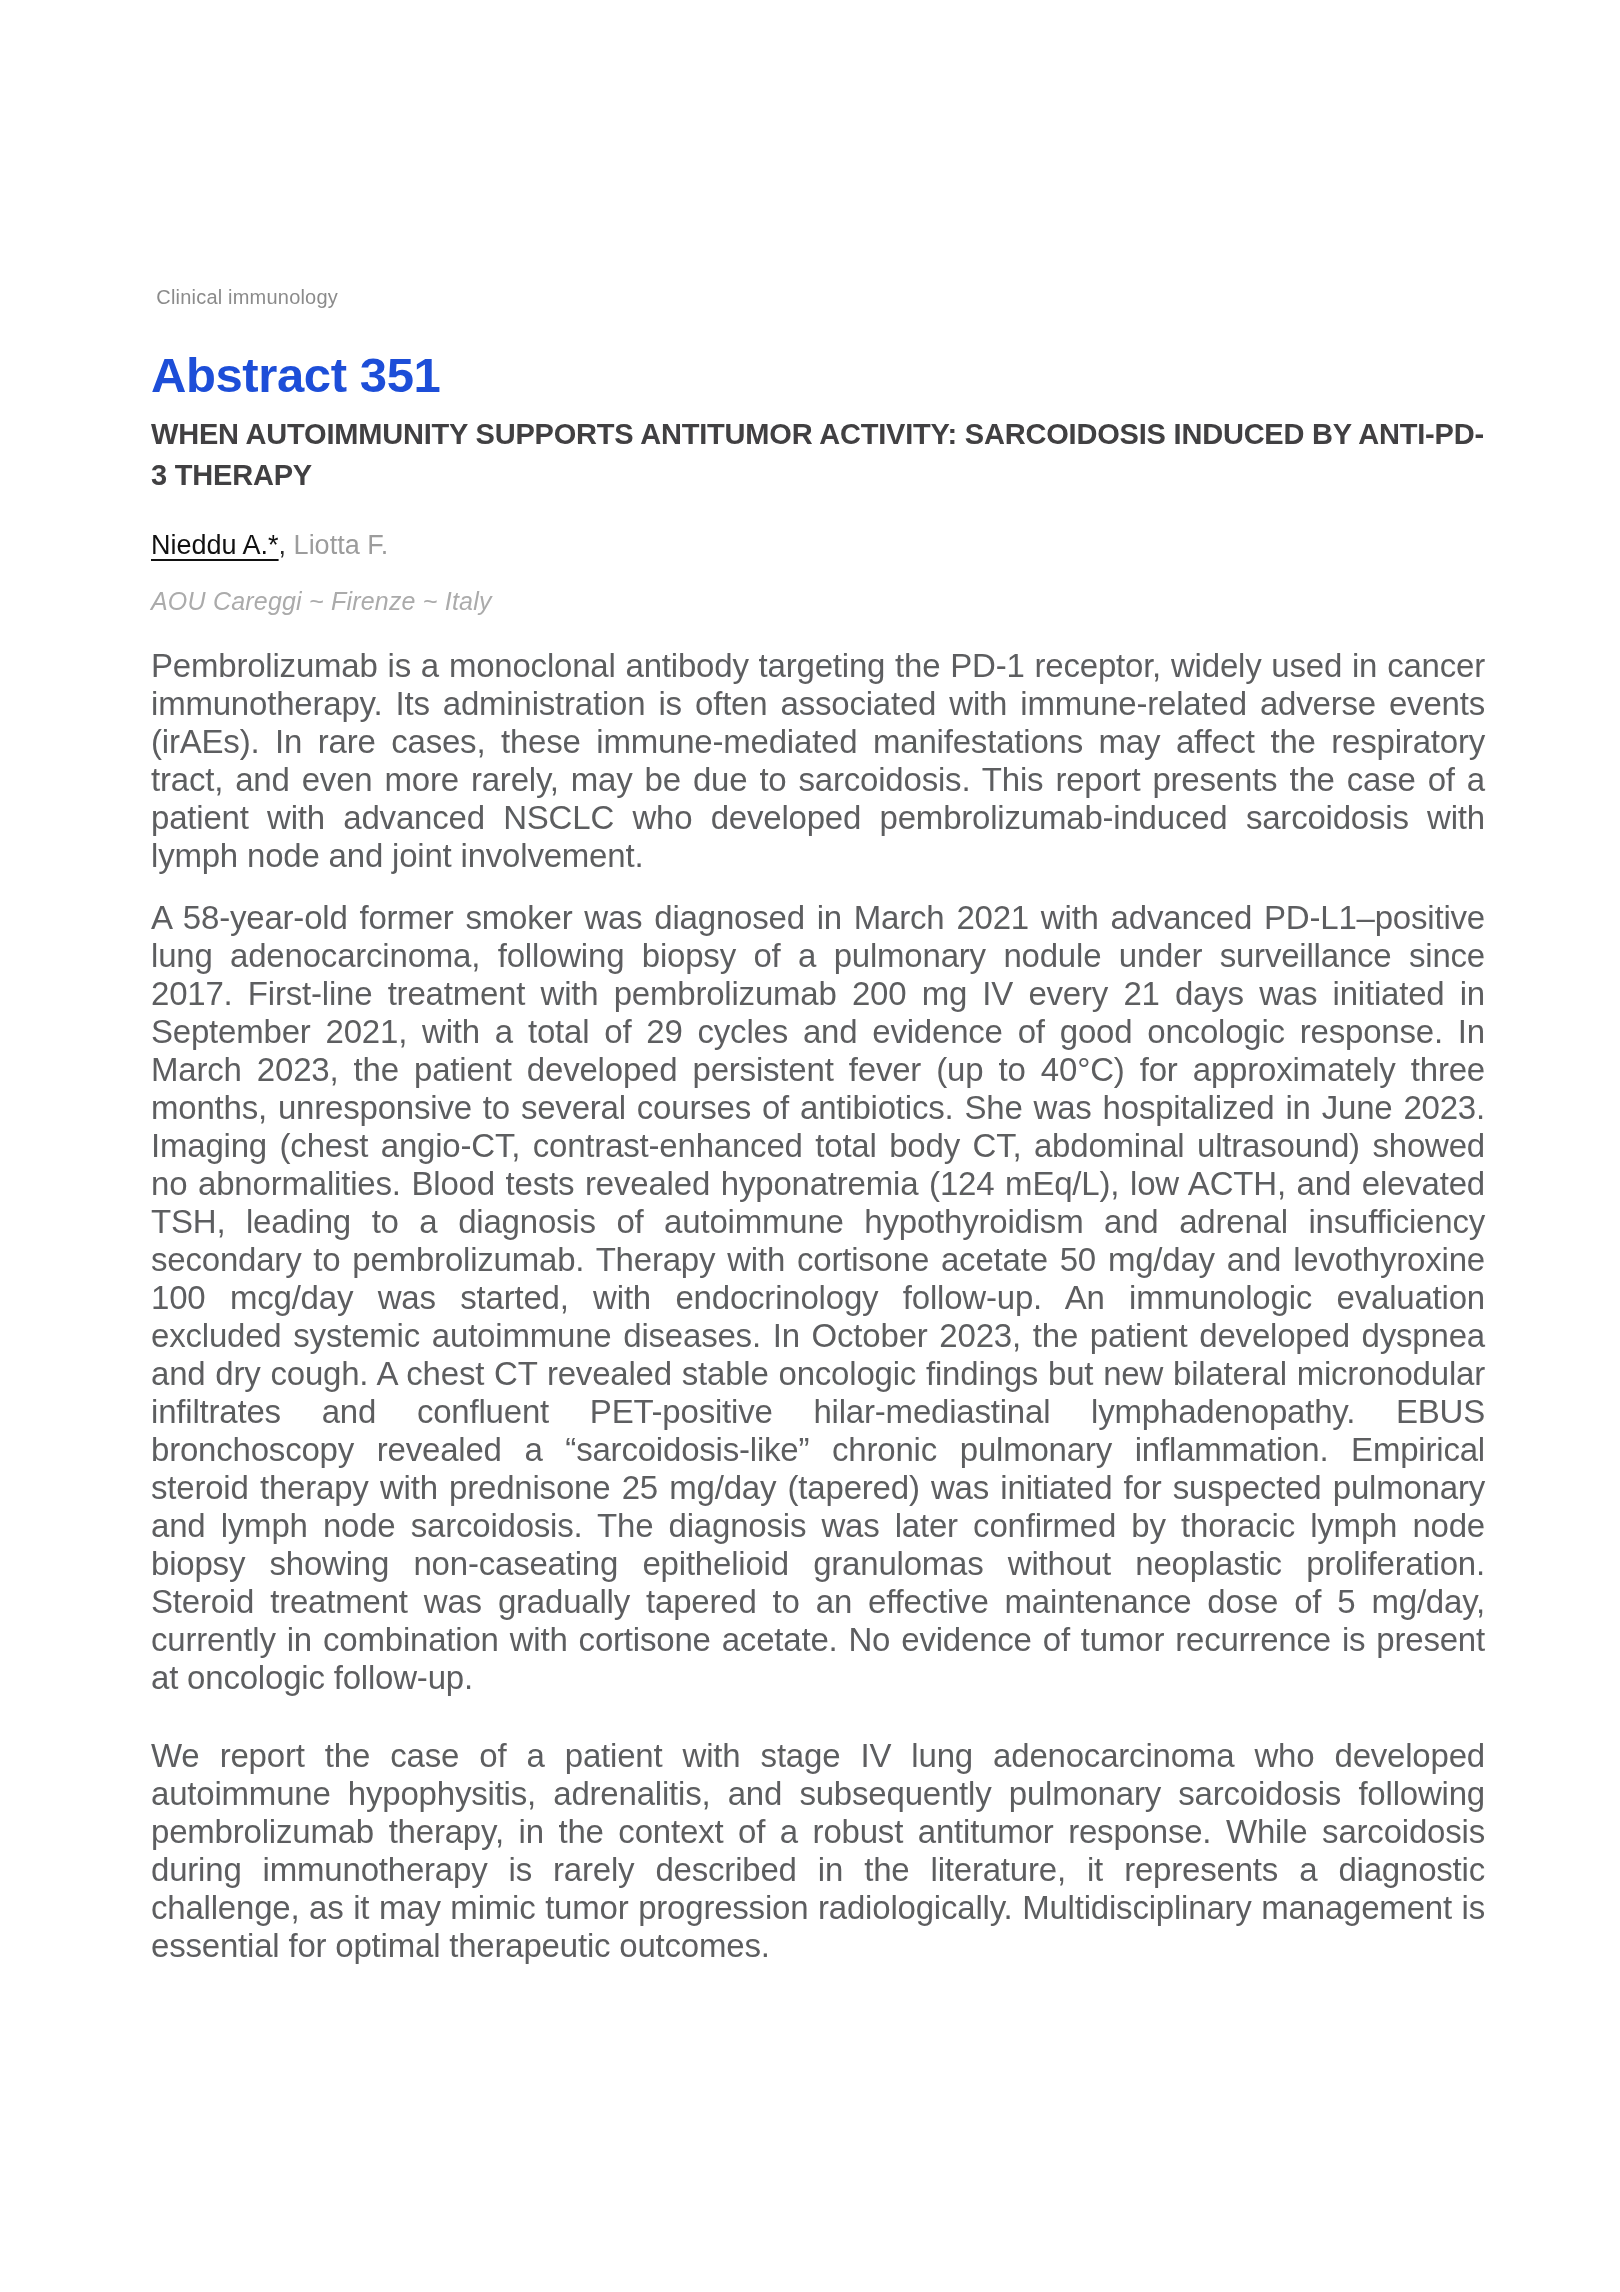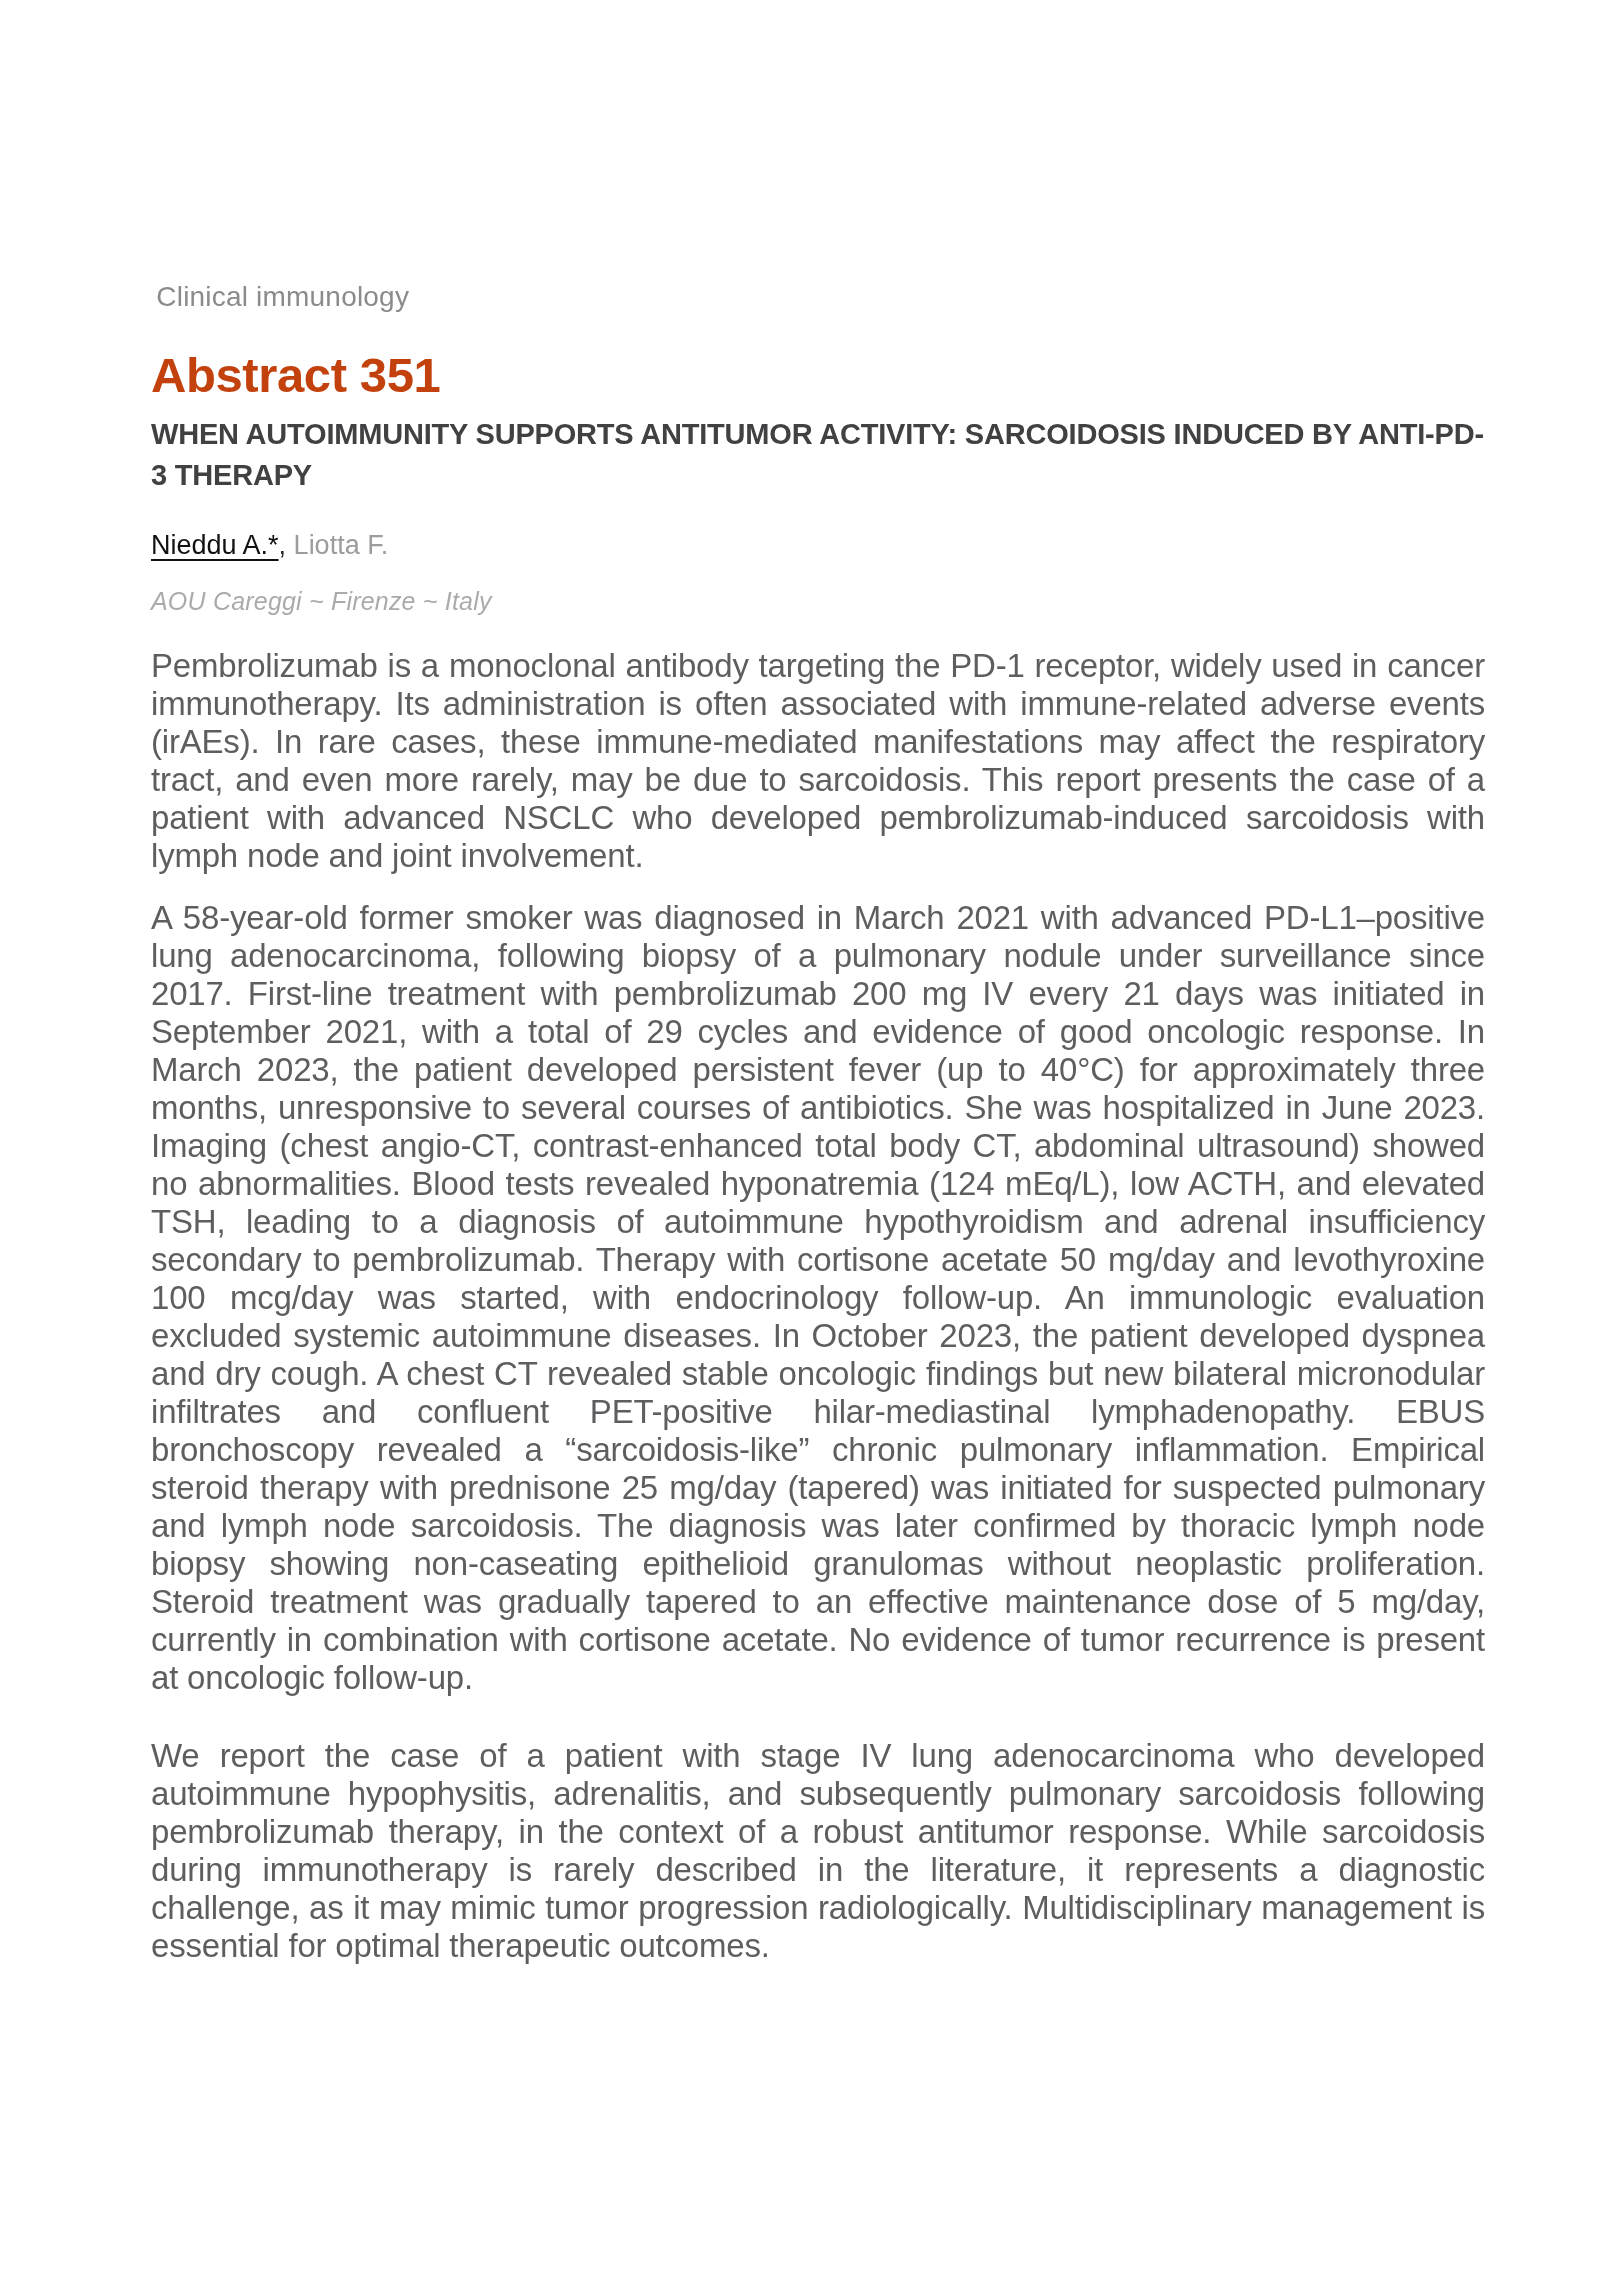--- a/index.html
+++ b/index.html
@@ -16,31 +16,31 @@
   }
   .page {
     position: absolute;
     top: 0;
     left: 151px;
     width: 1334px;
   }
   .category {
     margin-top: 282px;
     margin-left: 5.3px;
-    font-size: 28px;
+    font-size: 20px;
     line-height: 30px;
     color: #8b8b8b;
     letter-spacing: 0.2px;
   }
   .abstract-number {
     margin-top: 34px;
     font-size: 49px;
     line-height: 59px;
     font-weight: bold;
-    color: #c2410c;
+    color: #1d4ed8;
     letter-spacing: -0.4px;
   }
   .title {
     margin-top: 9px;
     font-size: 29px;
     line-height: 41px;
     font-weight: bold;
     color: #414042;
     letter-spacing: -0.2px;
   }

